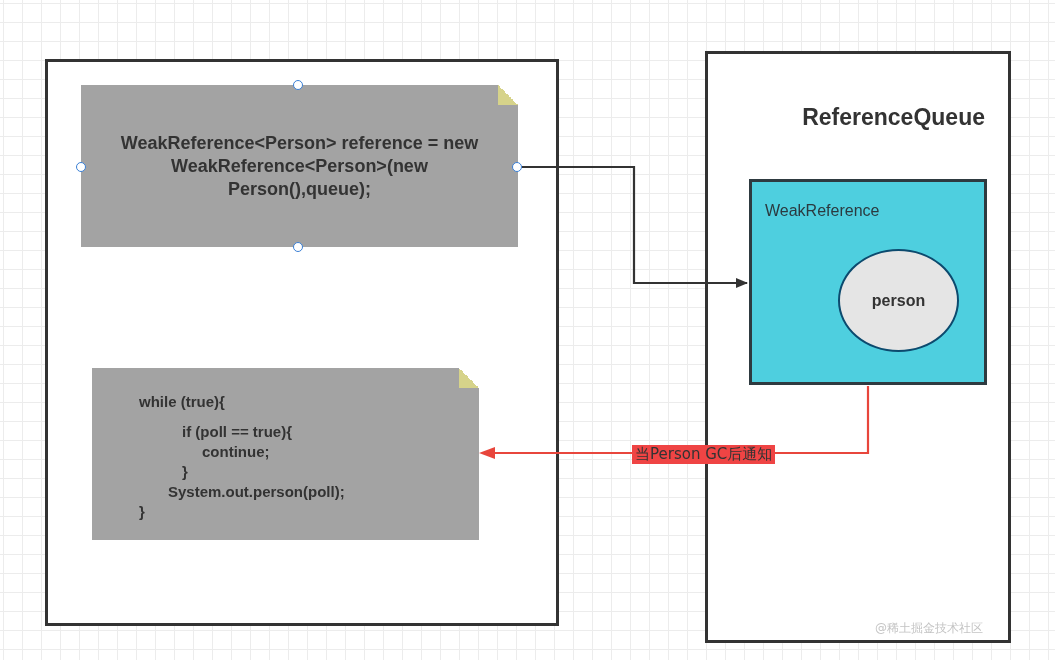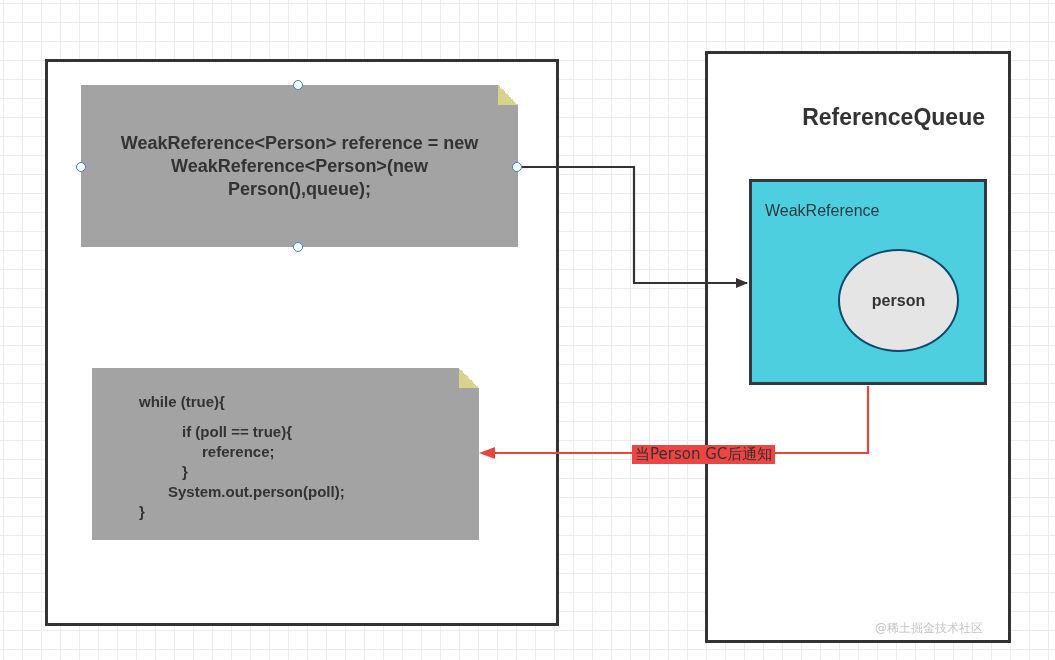--- a/index.html
+++ b/index.html
@@ -161,21 +161,21 @@
 
 <div class="handle" style="left:293px; top:80px;"></div>
 <div class="handle" style="left:76px; top:162px;"></div>
 <div class="handle" style="left:512px; top:162px;"></div>
 <div class="handle" style="left:293px; top:242px;"></div>
 
 <div class="note" id="note-loop">
   <div class="fold"></div>
   <div class="code-line" style="left:47px; top:8px;margin-top:17px;">while (true){</div>
   <div class="code-line" style="left:90px; top:55px;">if (poll == true){</div>
-  <div class="code-line" style="left:110px; top:75px;">reference;</div>
+  <div class="code-line" style="left:110px; top:75px;">continue;</div>
   <div class="code-line" style="left:90px; top:95px;">}</div>
   <div class="code-line" style="left:76px; top:115px;">System.out.person(poll);</div>
   <div class="code-line" style="left:47px; top:135px;">}</div>
 </div>
 
 <svg class="connectors" xmlns="http://www.w3.org/2000/svg">
   <defs>
     <marker id="arrow-dark" markerWidth="12" markerHeight="10" refX="11" refY="5" orient="auto" markerUnits="userSpaceOnUse">
       <path d="M0,0 L12,5 L0,10 z" fill="#333333"></path>
     </marker>

